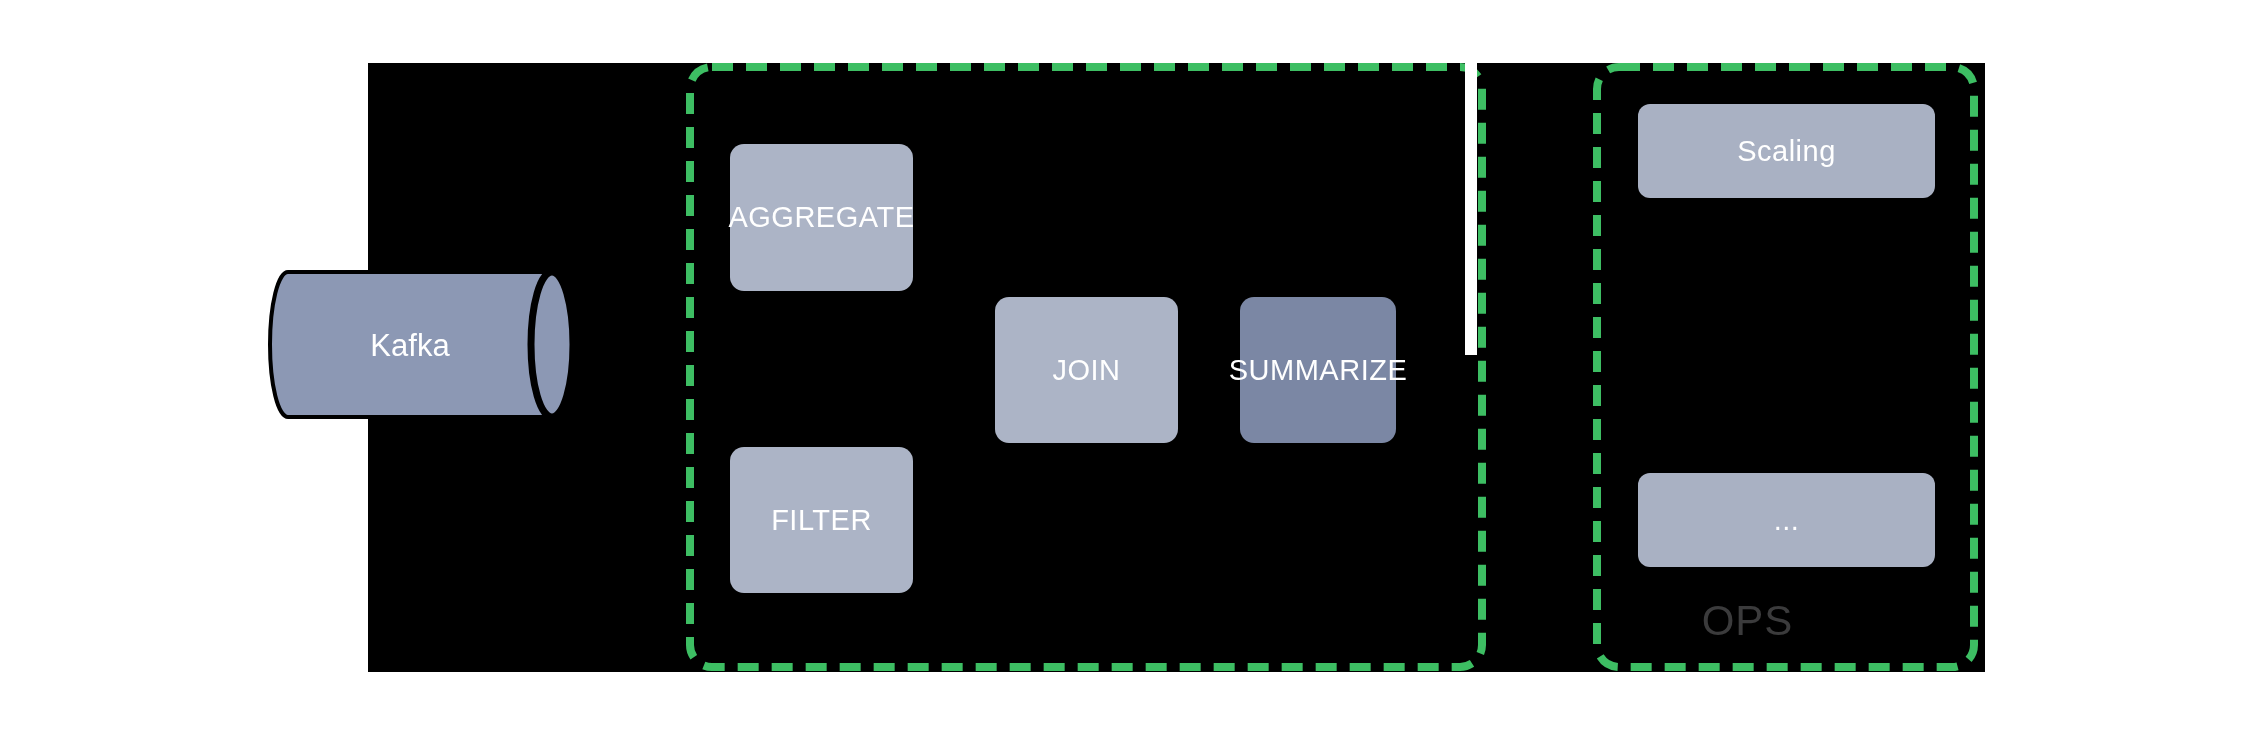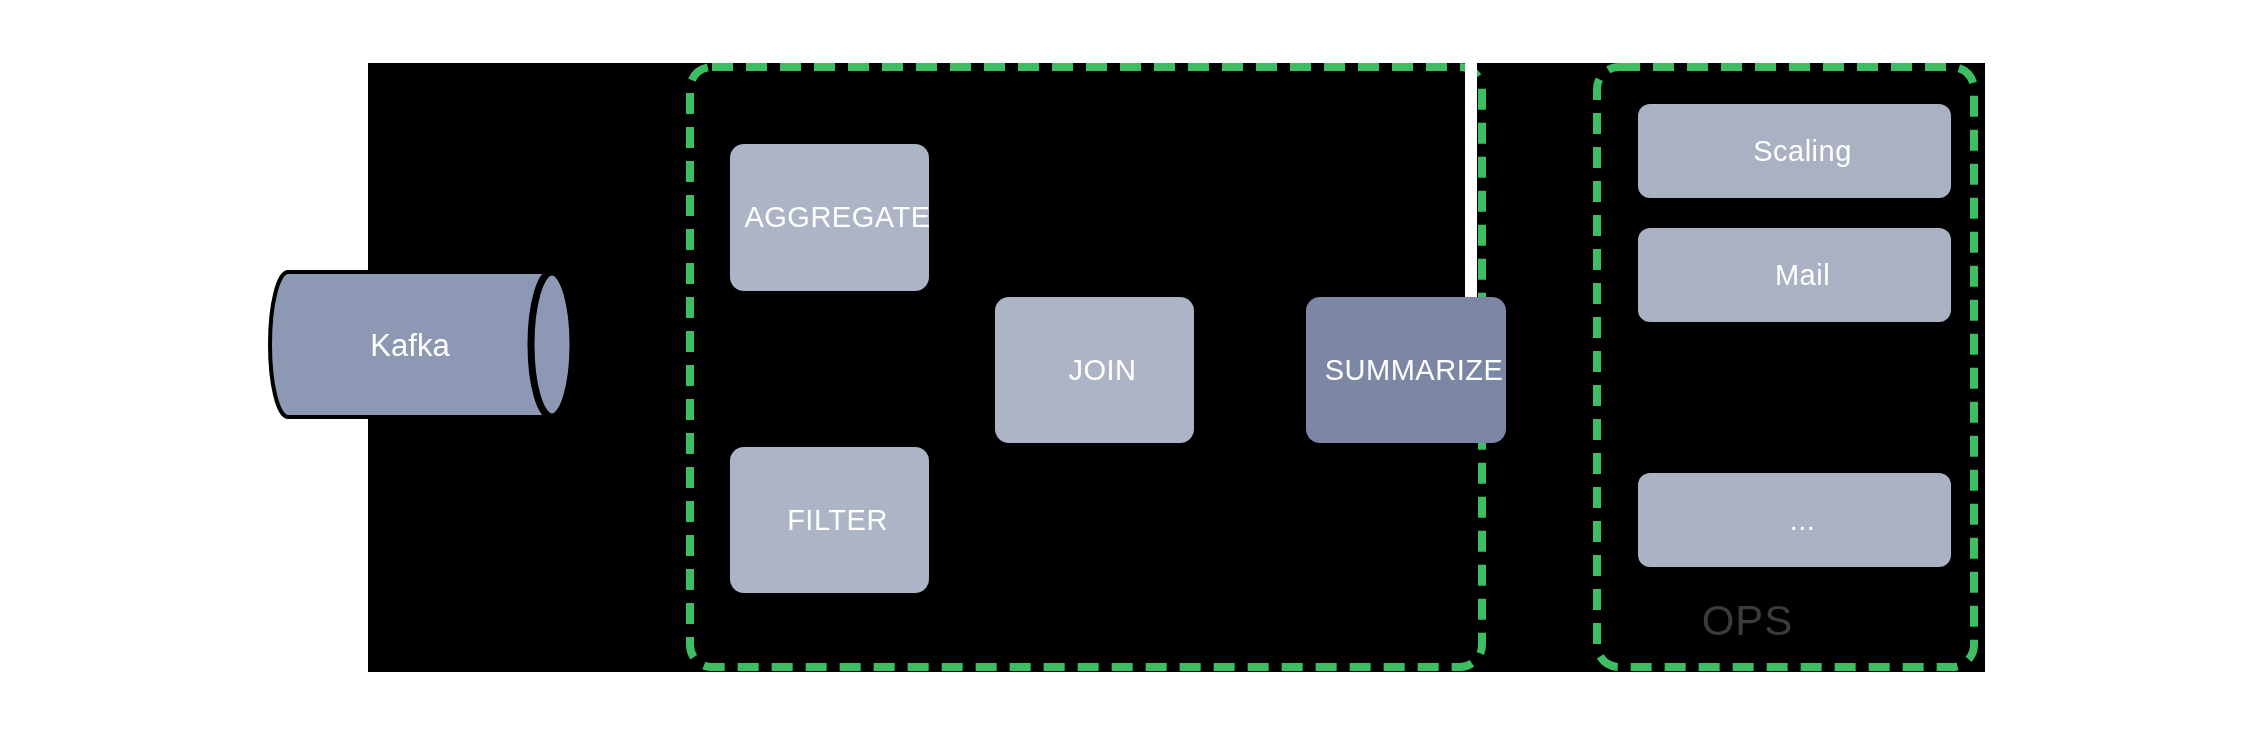--- a/index.html
+++ b/index.html
@@ -11,33 +11,33 @@
     position:absolute; left:368px; top:63px; width:1617px; height:609px;
     background:#000000;
   }
   svg.overlay{ position:absolute; left:0; top:0; width:2246px; height:745px; }
   .gap-strip{
     position:absolute; left:1465px; top:63px; width:12px; height:292px;
     background:#ffffff;
   }
   .node{
     position:absolute; display:flex; align-items:center; justify-content:center;
-    color:#ffffff; text-align:center; letter-spacing:0.5px;padding-left:16px;
+    color:#ffffff; text-align:center; letter-spacing:0.5px;
   }
   .node-cep{
     background:#acb4c6; border-radius:14px; font-size:29px; font-weight:500;
   }
   .node-summarize{ background:#7b87a4; }
   .node-ops{
     background:#a9b1c3; border-radius:12px; font-size:29px; font-weight:500;
   }
   #node-aggregate{ left:730px; top:144px; width:183px; height:147px; }
   #node-filter   { left:730px; top:447px; width:183px; height:146px; }
   #node-join     { left:995px; top:297px; width:183px; height:146px; }
-  #node-summarize{ left:1306px; top:297px; width:184px; height:146px; }
+  #node-summarize{ left:1240px; top:297px; width:156px; height:146px; }
   #node-scaling  { left:1638px; top:104px; width:297px; height:94px; }
   #node-mail     { left:1638px; top:228px; width:297px; height:94px; }
   #node-sms      { left:1638px; top:351px; width:297px; height:94px; }
   #node-more     { left:1638px; top:473px; width:297px; height:94px; }
   .group-label{
     position:absolute; color:#3b3b3c; font-size:42px; font-weight:400;
     text-align:center; letter-spacing:1px;
   }
   #label-cep{ left:1270px; top:597px; width:160px; }
   #label-ops{ left:1700px; top:597px; width:95px;  }
@@ -68,18 +68,17 @@
   <div class="gap-strip"></div>
 
   <div class="kafka-label">Kafka</div>
 
   <div class="node node-cep" id="node-aggregate">AGGREGATE</div>
   <div class="node node-cep" id="node-filter">FILTER</div>
   <div class="node node-cep" id="node-join">JOIN</div>
   <div class="node node-cep node-summarize" id="node-summarize">SUMMARIZE</div>
 
   <div class="node node-ops" id="node-scaling">Scaling</div>
-  <div class="node node-ops" id="node-mail">Mail</div>
   <div class="node node-ops" id="node-more">...</div>
 
   <div class="group-label" id="label-ops">OPS</div>
 
 </div>
 
 </body></html>

